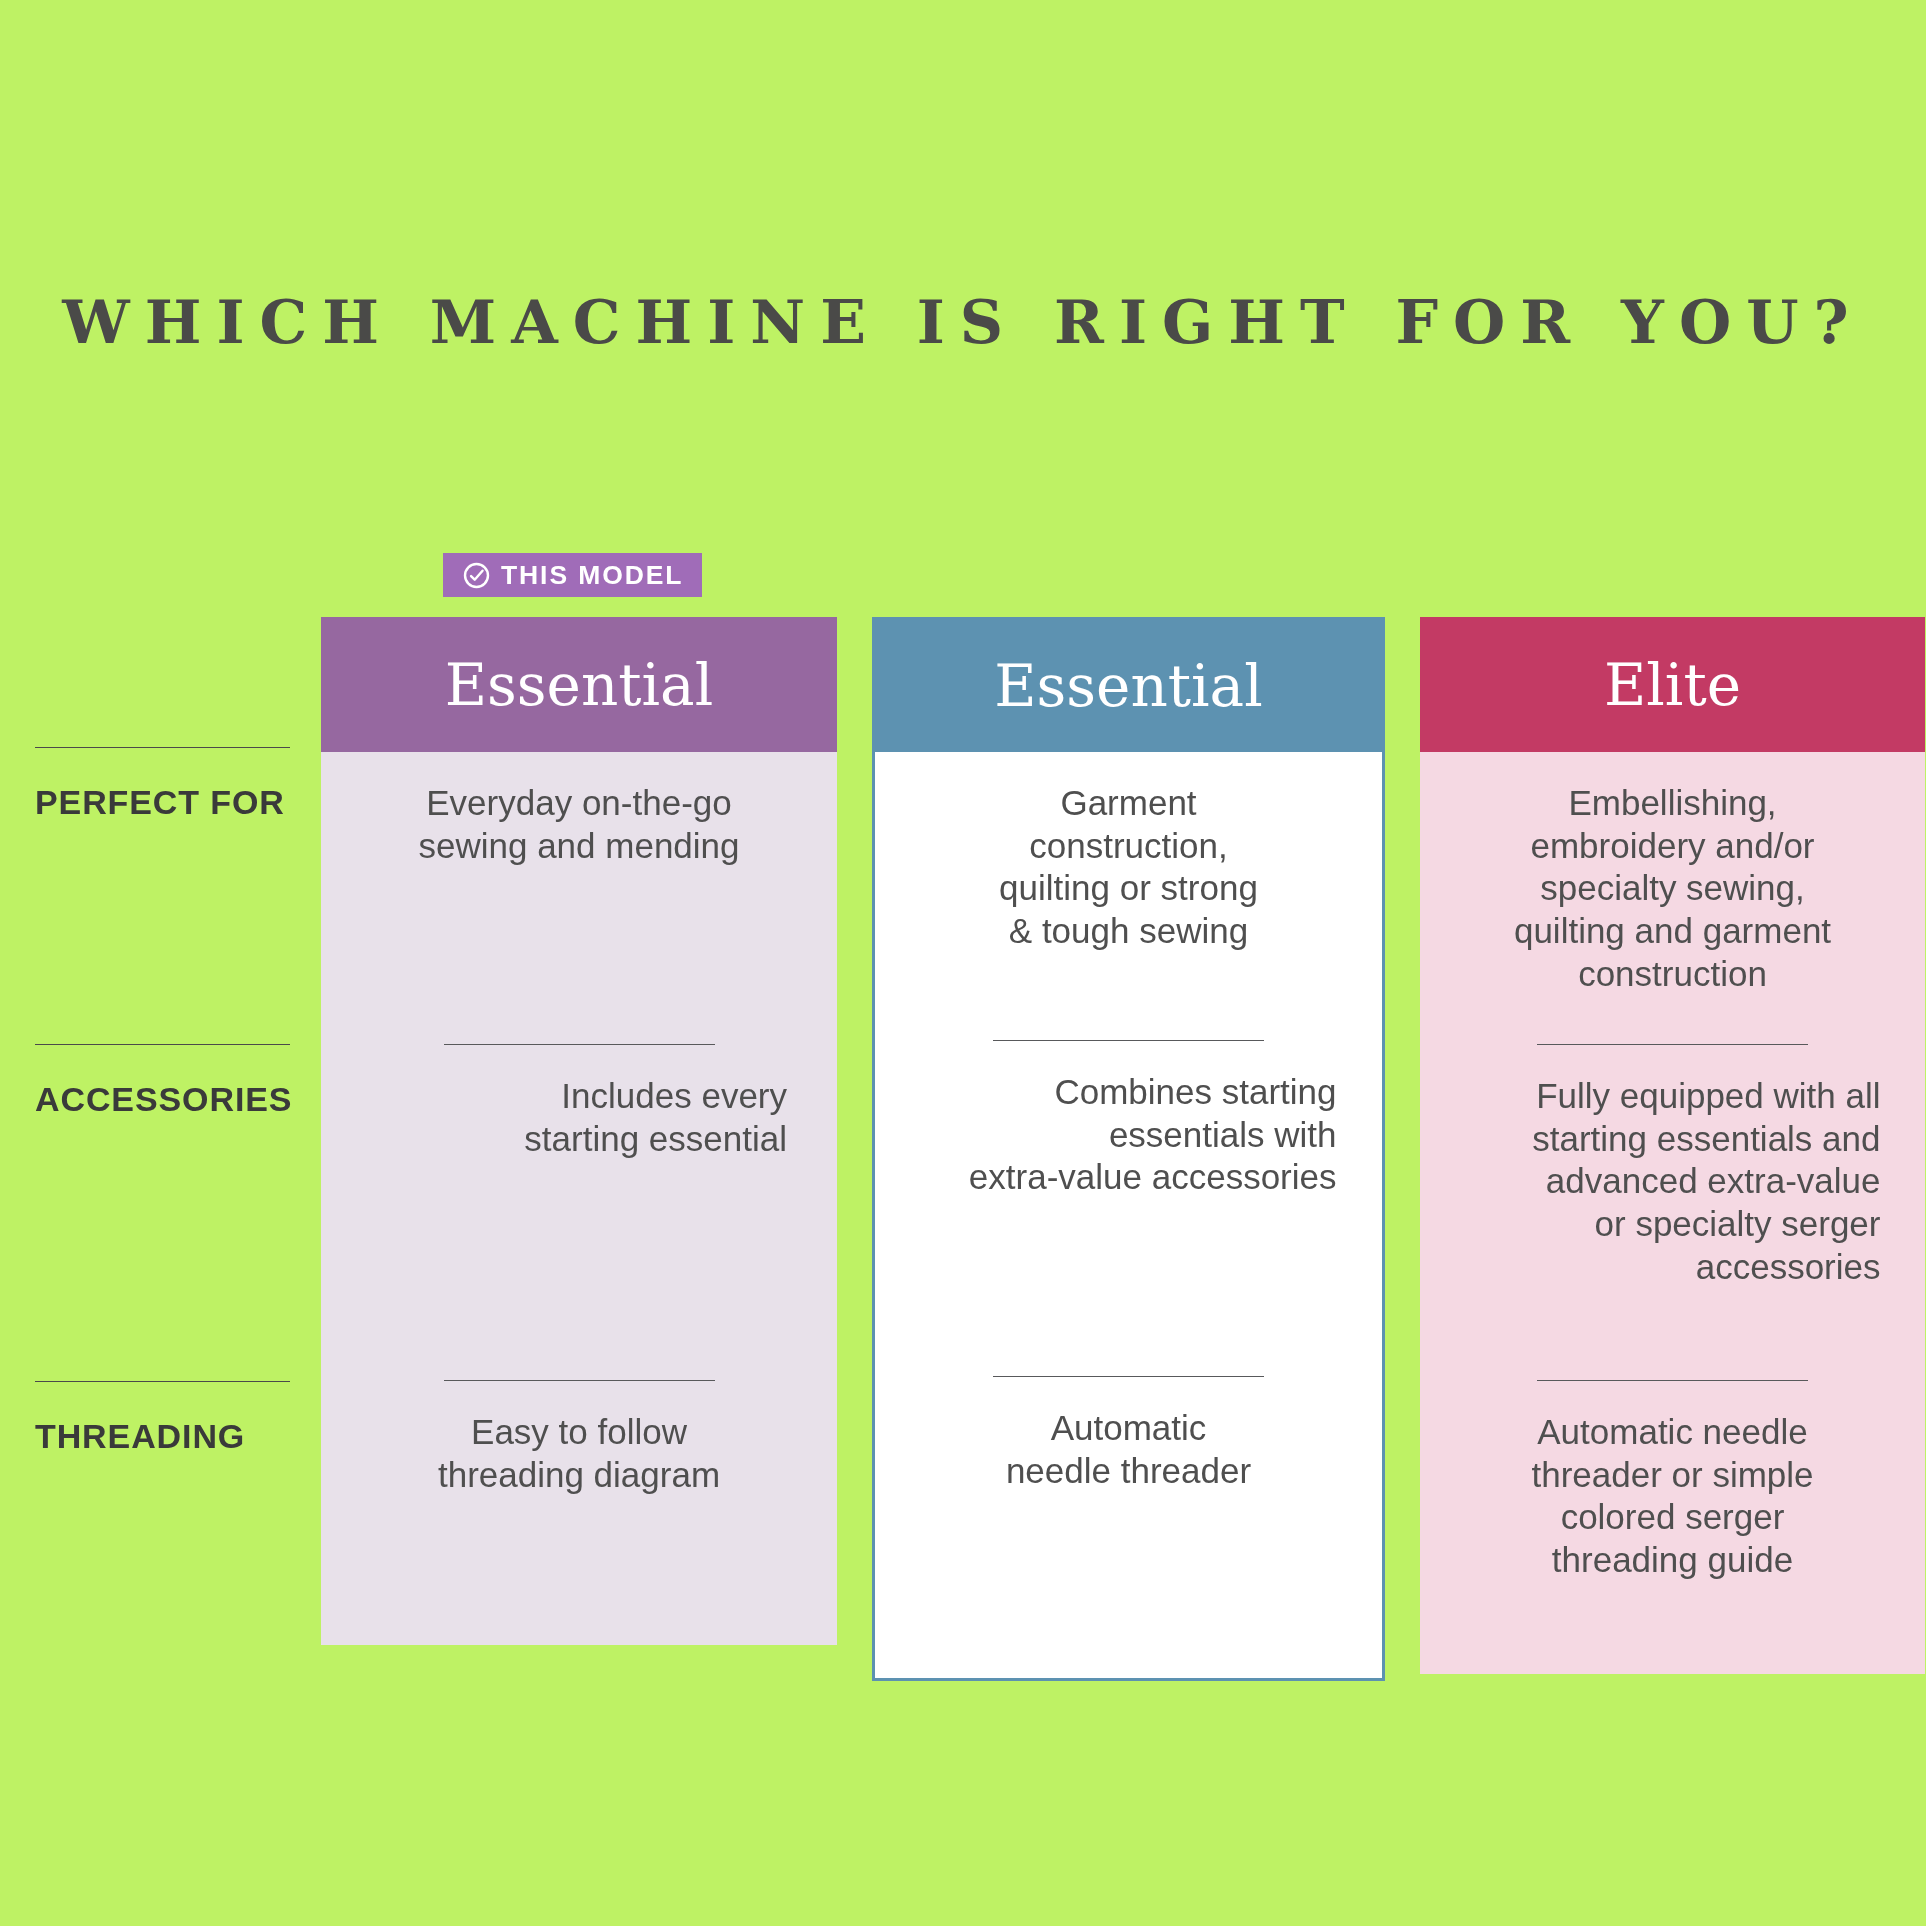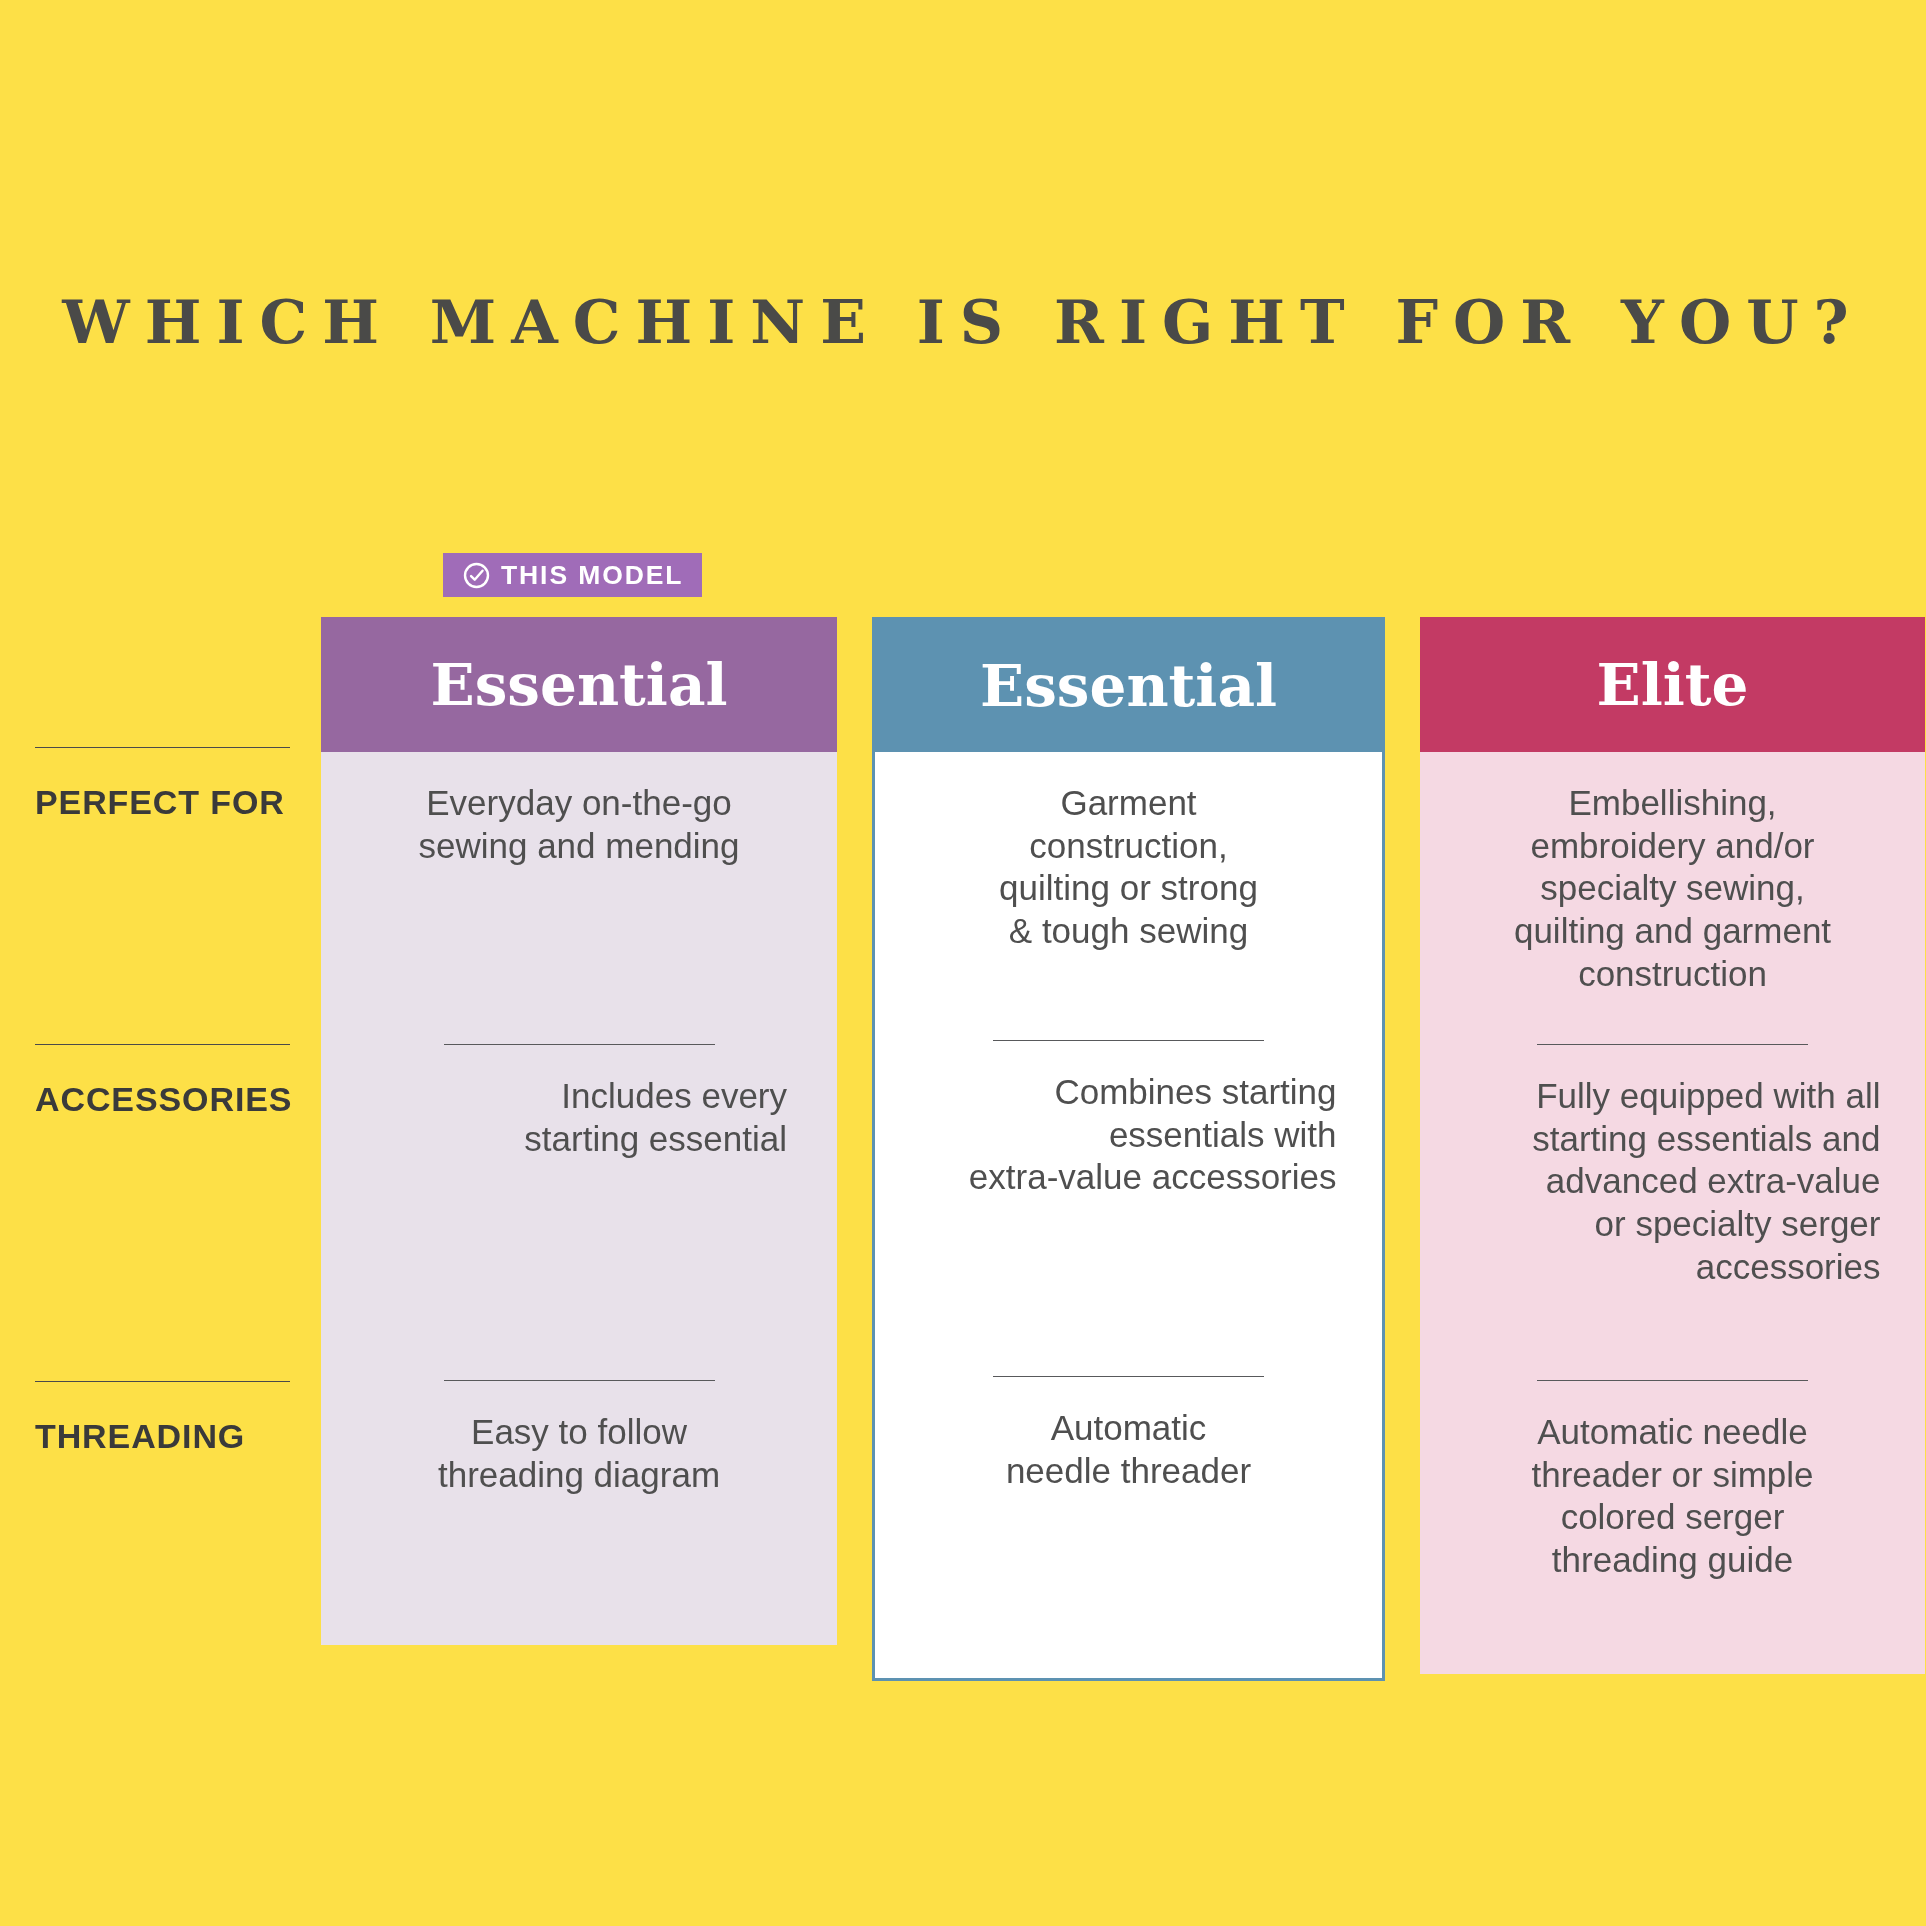--- a/index.html
+++ b/index.html
@@ -1,21 +1,21 @@
 <!DOCTYPE html>
 <html style="font-size:10px"><head>
 <meta charset="utf-8">
 <style>
   * { box-sizing: border-box; }
   html, body { margin: 0; padding: 0; background: #ffffff; }
   .canvas {
     position: relative;
     width: 1926px;
     height: 1926px;
-    background: #fde047;
+    background: #bef264;
     overflow: hidden;
     font-family: "Liberation Sans", sans-serif;
   }
 
   
   .title {
     position: absolute;
     top: 287px;
     left: 0;
     width: 100%;
@@ -84,21 +84,21 @@
     display: flex;
     align-items: center;
     justify-content: center;
   }
   .col-enhanced .col-header { height: 132px; margin: 0px; }
   .col-essential .col-header { background: #9668a0; }
   .col-enhanced  .col-header { background: #5d92b1; }
   .col-elite     .col-header { background: #c33a64; }
   .col-title {
     font-family: "DejaVu Serif", serif;
-    font-weight: 700;
+    font-weight: 400;
     font-size: 58px;
     color: #ffffff;
   }
 
   .col-body { flex: 1; display: flex; flex-direction: column; }
   .cell { text-align: center; }
   .cell-pf  { height: 292px; padding-top: 30px; }
   .cell-acc { height: 336px; text-align: right; }
   .cell-thr { flex: 1; border-radius: 22px; }
   .col-enhanced .cell-pf { height: 288px; }

